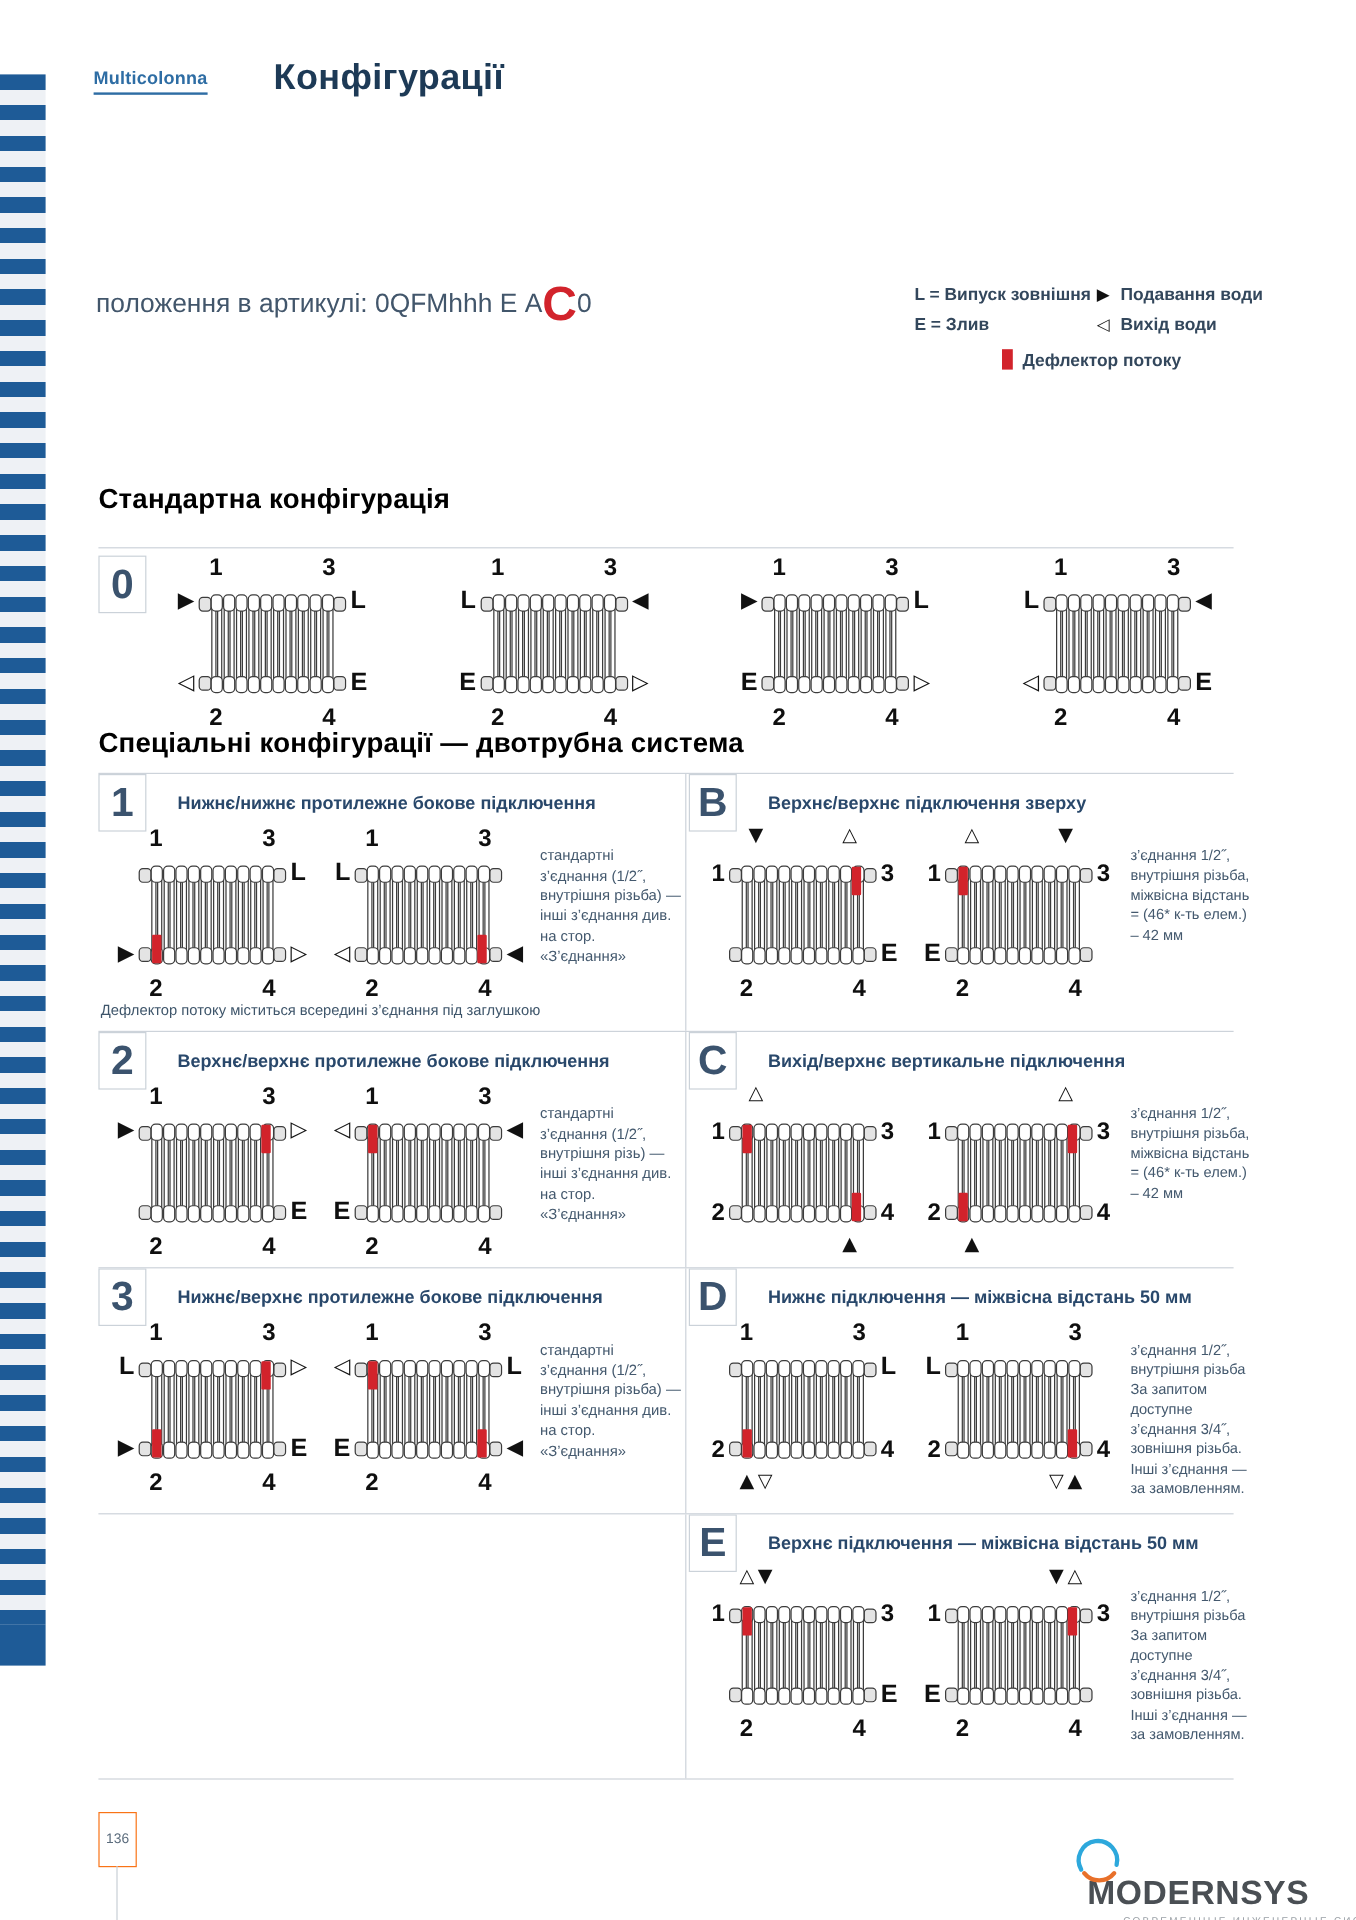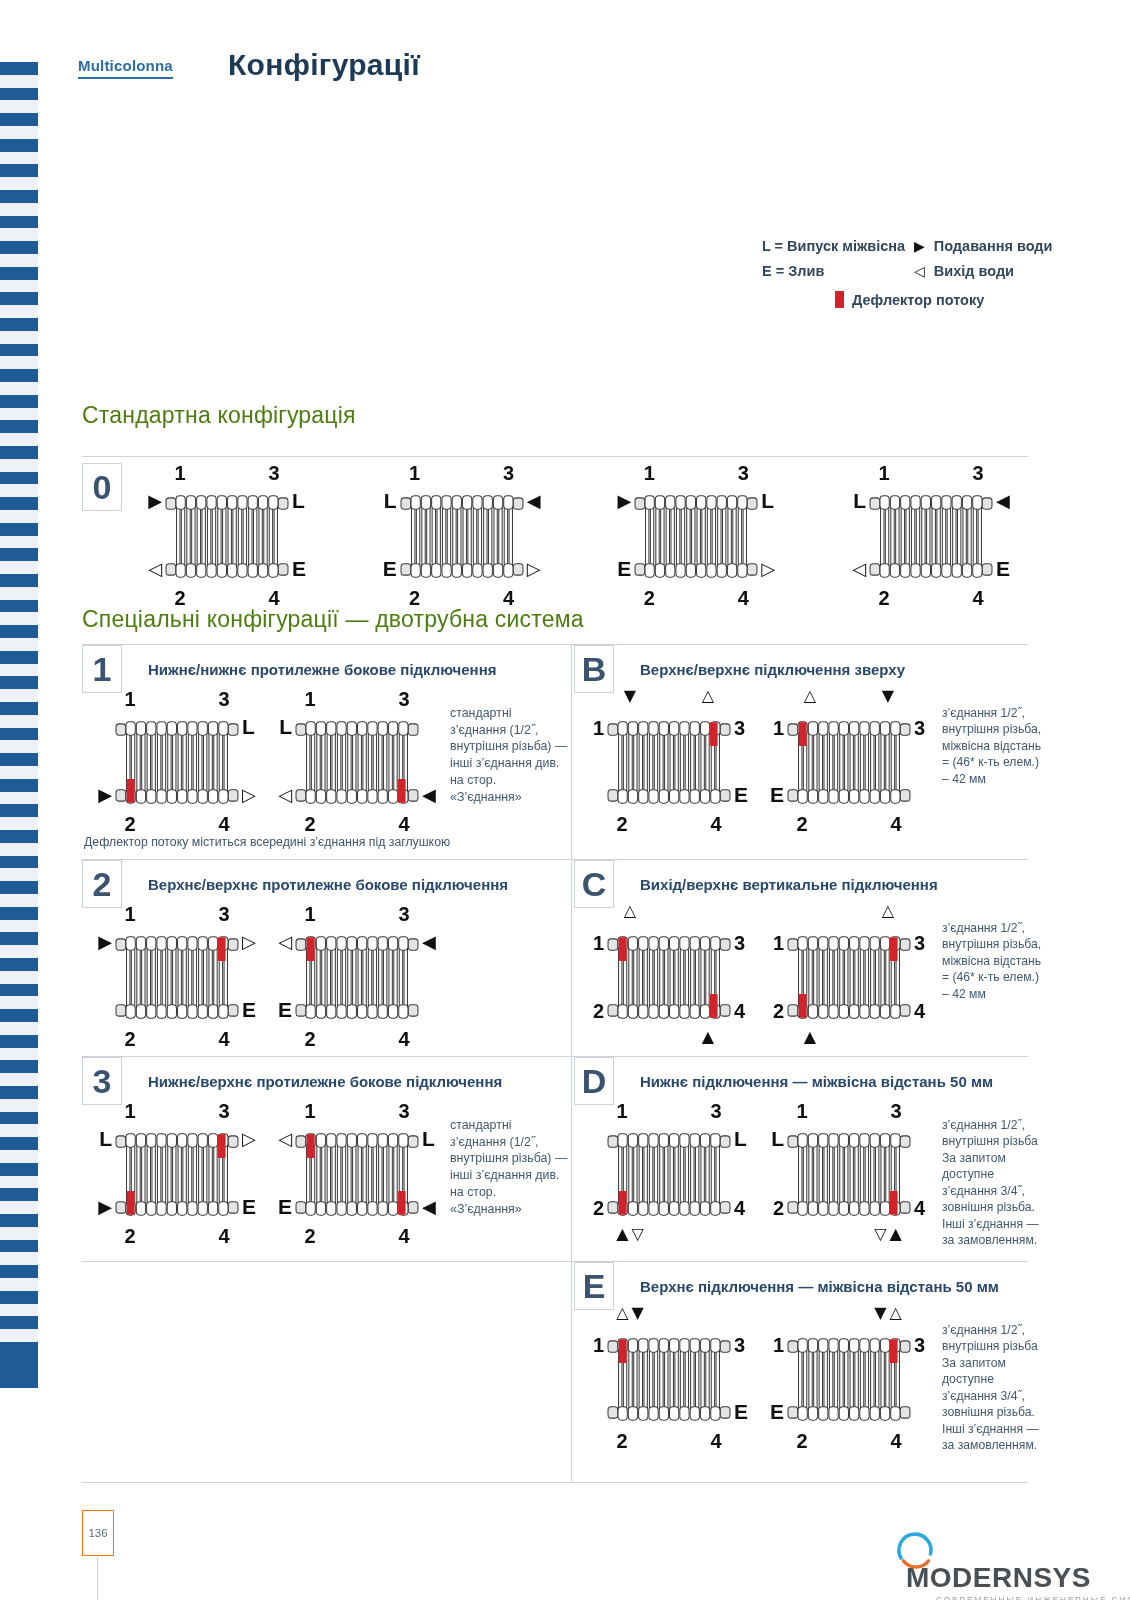--- a/index.html
+++ b/index.html
@@ -21,21 +21,21 @@
   .article .bigc{font-size:40px;font-weight:700;color:#d2232b;line-height:0;vertical-align:-7px;}
 
   
   .legend{position:absolute;left:762px;top:238px;width:310px;font-size:14.5px;color:#33475c;font-weight:600;}
   .legend-grid{display:grid;grid-template-columns:152px 1fr;row-gap:9px;}
   .leg-tri{font-family:"DejaVu Sans",sans-serif;font-size:14px;color:#111;margin-right:9px;}
   .leg-defl-row{margin-top:12px;margin-left:73px;}
   .defl-swatch{display:inline-block;width:9px;height:17px;background:#d2232b;margin-right:8px;vertical-align:-3px;}
 
   
-  .h2{position:absolute;left:82px;font-size:23px;font-weight:400;color:#4d7c0f;letter-spacing:.2px;text-align:center;}
+  .h2{position:absolute;left:82px;font-size:23px;font-weight:700;color:#000000;letter-spacing:.2px;text-align:center;}
   .h2.std{top:402px;} .h2.special{top:606px;}
 
   
   .std-row{position:absolute;left:82px;top:456px;width:946px;border-top:1px solid #cdd3da;
     display:flex;padding-top:6px;}
   .badge{width:40px;height:48px;border:1px solid #cbd2d9;display:flex;align-items:center;justify-content:center;
     font-size:34px;font-weight:700;color:#3b536e;background:#fff;box-sizing:border-box;flex:none;}
   #std-diagrams{display:flex;flex:1;justify-content:space-between;padding:0 8px 0 16px;}
 
   
@@ -94,24 +94,27 @@
 </head>
 <body>
 
 <div class="page">
   <div class="stripes"></div>
   <div class="stripes-cap"></div>
 
   <div class="brand">Multicolonna</div>
   <div class="page-title">Конфігурації</div>
 
+  <div class="article">
+    <span>положення в артикулі: 0QFMhhh E А</span><span class="bigc">C</span><span>0</span>
+  </div>
 
   <div class="legend">
     <div class="legend-grid">
-      <span>L = Випуск міжвісна</span>
+      <span>L = Випуск зовнішня</span>
       <span><span class="leg-tri">▶</span><span>Подавання води</span></span>
       <span>E = Злив</span>
       <span><span class="leg-tri">◁</span><span>Вихід води</span></span>
     </div>
     <div class="leg-defl-row">
       <span class="defl-swatch"></span><span>Дефлектор потоку</span>
     </div>
   </div>
 
   <div class="h2 std">Стандартна конфігурація</div>
@@ -722,20 +725,21 @@
                 </svg>
                 <span class="corner c-above-l">1</span>
                 <span class="corner c-above-r">3</span>
                 <span class="corner c-below-l">2</span>
                 <span class="corner c-below-r">4</span>
                 <span class="tri s-lt">◁</span>
                 <span class="tri s-rt">◀</span>
                 <span class="slabel s-lb">E</span>
               </div>
             </div>
+            <div class="note">стандартні з’єднання (1/2˝, внутрішня різь) — інші з’єднання див. на стор. «З’єднання»</div>
           </div>
         </div>
         <div class="cell cright">
           <div class="chead">
             <div class="badge">C</div>
             <div class="ctitle">Вихід/верхнє вертикальне підключення</div>
           </div>
           <div class="cbody">
             <div class="diagrams">
               <div class="diag">

